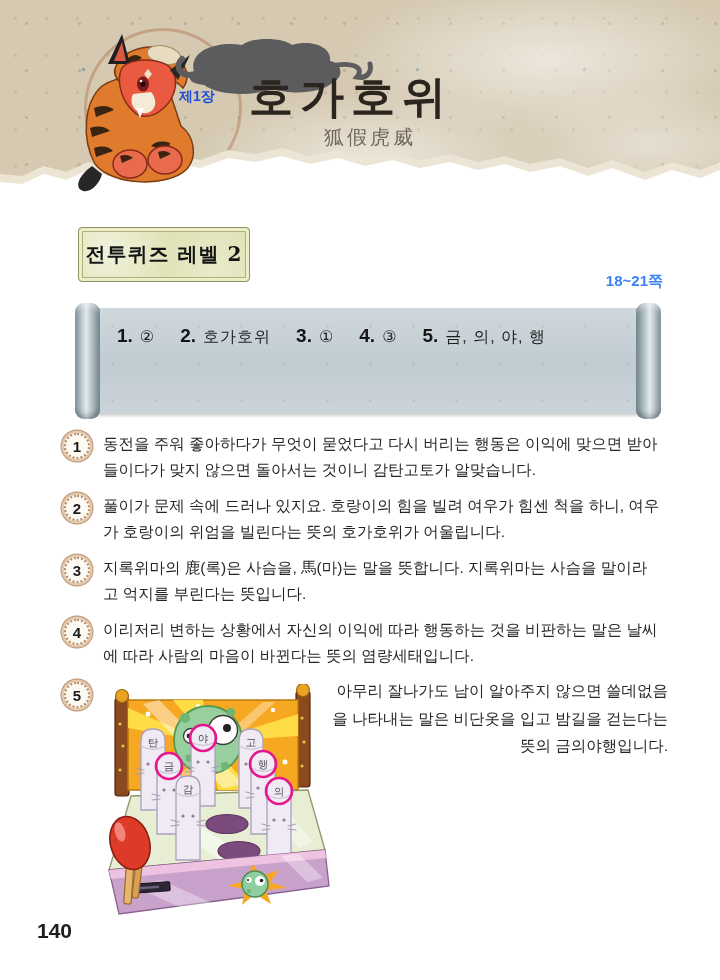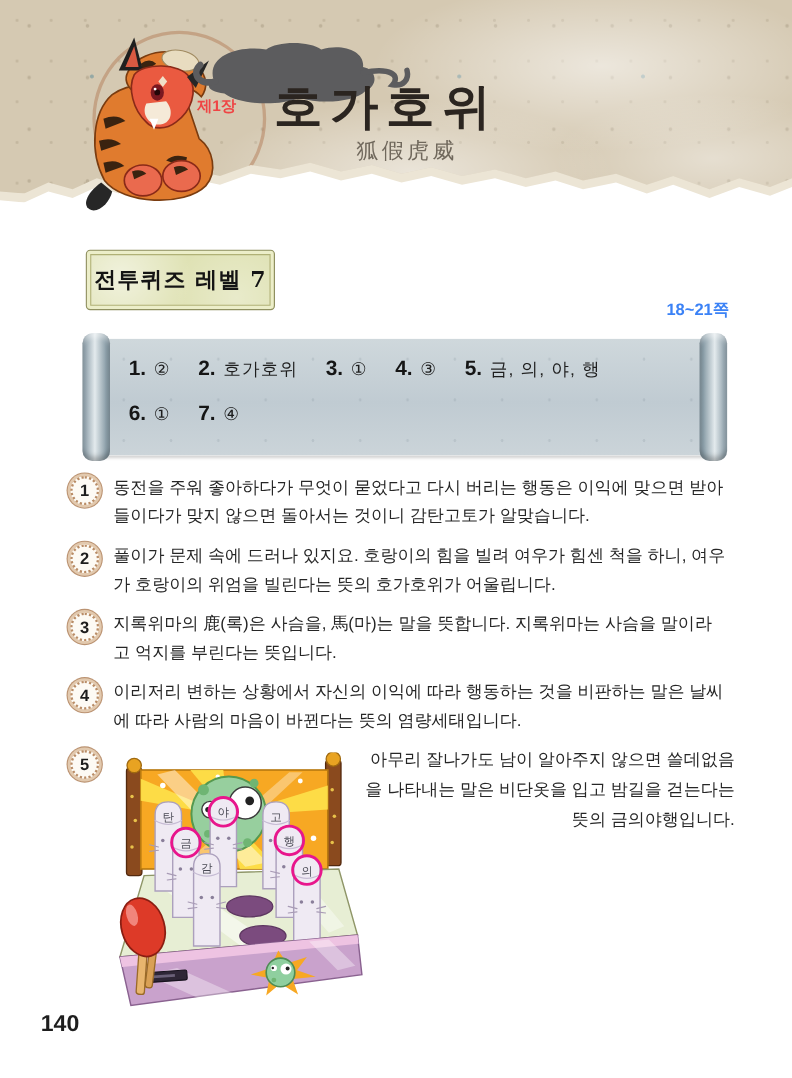--- a/index.html
+++ b/index.html
@@ -40,21 +40,21 @@
   .ring {
     position:absolute; left:84px; top:28px; width:158px; height:160px;
     border:3px solid rgba(182,132,96,.55); border-radius:50%;
   }
   .mascot { position:absolute; left:70px; top:28px; }
   .cloud-wrap { position:absolute; left:170px; top:34px; }
   .cloud-label {
     position:absolute; left:34px; top:12px; width:132px; text-align:center;
     font-size:29px; font-weight:800; color:#ffffff; letter-spacing:8px;
   }
-  .chapter { position:absolute; left:179px; top:88px; font-size:14px; font-weight:700; color:#ef4444; }
+  .chapter { position:absolute; left:179px; top:88px; font-size:14px; font-weight:700; color:#1d4ed8; }
   .title {
     position:absolute; left:249px; top:68px;
     font-family:"DejaVu Serif", serif; font-size:44px; font-weight:900;
     color:#2b2520; letter-spacing:7px; white-space:nowrap;
   }
   .hanja {
     position:absolute; left:324px; top:124px;
     font-family:"DejaVu Serif", serif; font-size:20px; color:#70685c; letter-spacing:3px;
   }
 
@@ -157,38 +157,34 @@
   <svg class="cloud-wrap" width="210" height="74" viewBox="0 0 210 74">
     <path d="M24,38 C18,16 48,7 72,11 C82,3 112,3 122,11 C142,5 162,13 160,27 C172,29 175,43 162,49 C152,59 122,61 102,55 C82,63 47,61 34,51 C20,49 16,45 24,38 Z" fill="#5c5c5e"></path>
     <path d="M26,40 C10,44 4,32 12,25" stroke="#5c5c5e" stroke-width="6" fill="none" stroke-linecap="round"></path>
     <path d="M160,32 C186,27 194,35 187,43 C197,45 202,38 200,30" stroke="#5c5c5e" stroke-width="5" fill="none" stroke-linecap="round"></path>
   </svg>
 
   <div class="chapter">제1장</div>
   <div class="title">호가호위</div>
   <div class="hanja">狐假虎威</div>
 
-  <div class="quiz-box">전투퀴즈 레벨 7</div>
+  <div class="quiz-box">전투퀴즈 레벨 2</div>
   <div class="page-range">18~21쪽</div>
 
   <div class="scroll">
     <div class="scroll-body"></div>
     <div class="roll left"></div>
     <div class="roll right"></div>
     <div class="answers">
       <div class="ans-row">
         <span><span class="num">1.</span><span class="val">②</span></span>
         <span><span class="num">2.</span><span class="val">호가호위</span></span>
         <span><span class="num">3.</span><span class="val">①</span></span>
         <span><span class="num">4.</span><span class="val">③</span></span>
         <span><span class="num">5.</span><span class="val">금, 의, 야, 행</span></span>
-      </div>
-      <div class="ans-row">
-        <span><span class="num">6.</span><span class="val">①</span></span>
-        <span><span class="num">7.</span><span class="val">④</span></span>
       </div>
     </div>
   </div>
 
   <div class="exps">
     <div class="exp-item">
       <div class="badge">1</div>
       <div class="exp-text">동전을 주워 좋아하다가 무엇이 묻었다고 다시 버리는 행동은 이익에 맞으면 받아들이다가 맞지 않으면 돌아서는 것이니 감탄고토가 알맞습니다.</div>
     </div>
     <div class="exp-item">

